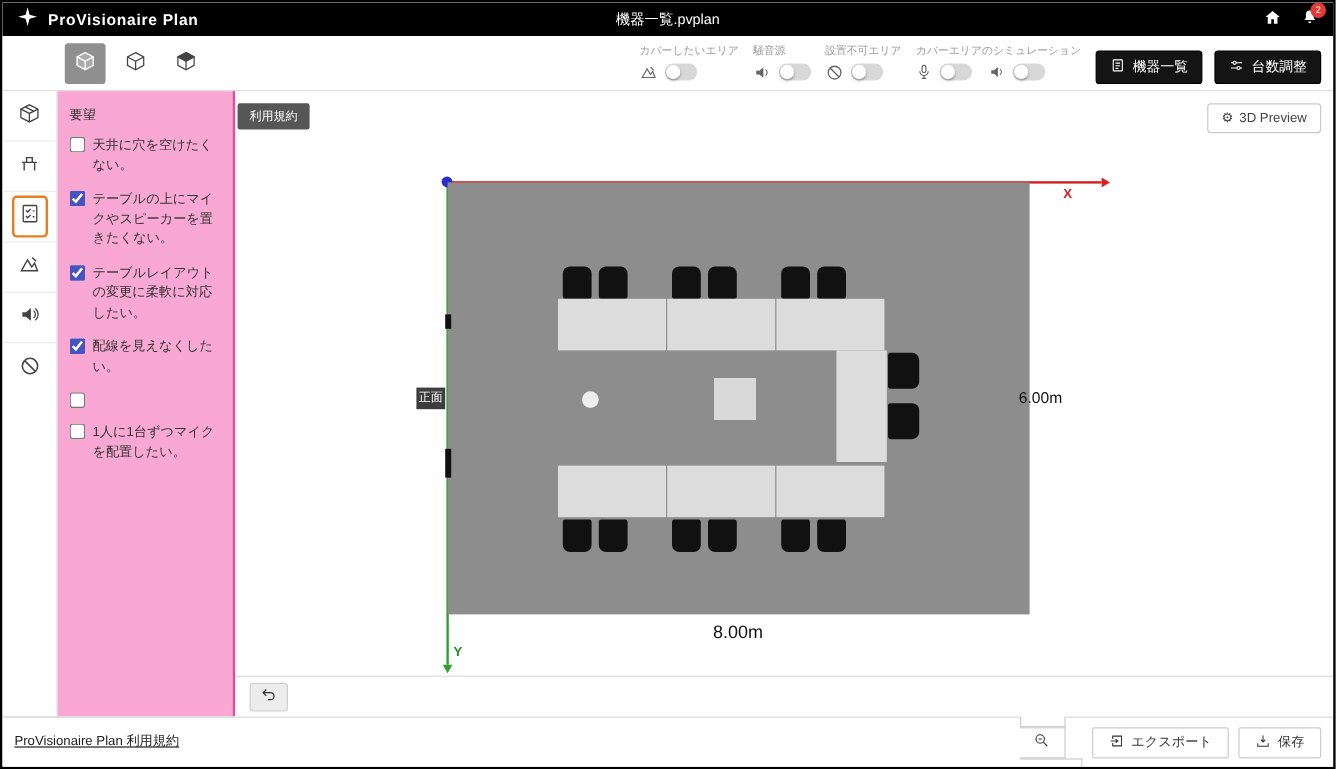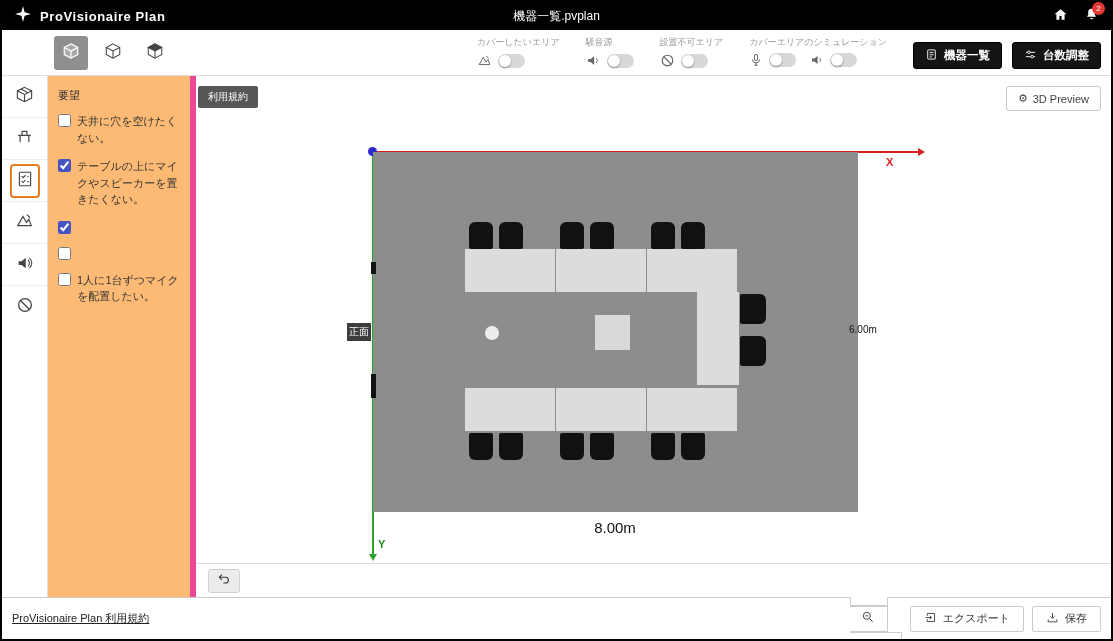--- a/index.html
+++ b/index.html
@@ -13,39 +13,39 @@
   .doc-title { position:absolute; left:50%; transform:translateX(-50%); color:#fff; font-size:12px; }
   .topbar-right { margin-left:auto; display:flex; align-items:center; gap:16px; }
   .icon-btn { background:none; border:none; cursor:pointer; position:relative; display:flex; align-items:center; padding:0; }
   .badge { position:absolute; top:-5px; right:-6px; background:#e53935; color:#fff; border-radius:50%; width:13px; height:13px; font-size:8px; display:flex; align-items:center; justify-content:center; }
 
   
   .toolbar { height:46px; border-bottom:1px solid #ddd; display:flex; align-items:center; padding-left:52px; padding-right:10px; flex:none; background:#fff; }
   .view-modes { display:flex; gap:8px; }
   .vm-btn { width:34px; height:34px; border:none; background:transparent; border-radius:3px; display:flex; align-items:center; justify-content:center; cursor:pointer; color:#444; }
   .vm-btn.active { background:#8f8f8f; color:#fff; }
-  .toolbar-right { margin-left:auto; display:flex; align-items:flex-start; gap:26px;justify-content:flex-end; }
+  .toolbar-right { margin-left:auto; display:flex; align-items:flex-start; gap:12px;justify-content:flex-end; }
   .tgl-group { display:flex; flex-direction:column; }
   .tgl-label { font-size:9px; color:#999; margin-bottom:4px; white-space:nowrap; }
   .tgl-row { display:flex; align-items:center; gap:6px; }
   .tgl-pair { display:flex; align-items:center; gap:14px; }
   .tgl-icon { color:#666; display:flex; }
   .switch { width:27px; height:14px; background:#d8d8d8; border-radius:7px; position:relative; cursor:pointer; display:inline-block; flex:none; }
   .knob { position:absolute; left:1px; top:1px; width:12px; height:12px; background:#fff; border-radius:50%; box-shadow:0 1px 2px rgba(0,0,0,.4); }
   .tb-actions { display:flex; gap:10px; align-items:center; margin-top:6px; }
-  .action-btn { background:#141414; color:#fff; border:1px solid #000; border-radius:3px; font-size:11.5px; padding:5px 11px; display:flex; align-items:center; gap:6px; cursor:pointer; font-family:inherit;font-weight:bold; }
+  .action-btn { background:#141414; color:#fff; border:1px solid #000; border-radius:3px; font-size:11.5px; padding:5px 11px; display:flex; align-items:center; gap:6px; cursor:pointer; font-family:inherit; }
 
   
   .main { flex:1; display:flex; min-height:0; }
   .strip { width:46px; border-right:1px solid #ddd; display:flex; flex-direction:column; flex:none; background:#fff; }
   .strip-cell { height:42px; display:flex; align-items:center; justify-content:center; border-bottom:1px solid #ececec; color:#444; cursor:pointer; }
   .strip-cell:last-child { border-bottom:none; }
   .sel-box { border:2px solid #e87e22; border-radius:4px; padding:4px; display:flex; align-items:center; justify-content:center; }
 
-  .panel { width:148px; border-right:6px solid #ec4899; padding:12px 10px; flex:none; background:#fdba74; overflow:hidden; }
+  .panel { width:148px; border-right:2px solid #ec4899; padding:12px 10px; flex:none; background:#f9a8d4; overflow:hidden; }
   .panel-title { font-size:11px; color:#333; margin-bottom:10px; }
   .req-item { display:flex; gap:6px; margin-bottom:12px; font-size:11px; color:#333; line-height:1.5; }
   .req-item input { width:13px; height:13px; accent-color:#4654c0; margin-top:1px; flex:none; }
 
   
   .canvas { flex:1; position:relative; background:#fff; overflow:hidden; }
   .room-tab { position:absolute; left:2px; top:10px; background:#565656; color:#fff; font-size:10px; padding:4px 10px; border-radius:2px; cursor:pointer; }
   .preview-btn { position:absolute; right:10px; top:10px; background:#fff; border:1px solid #c9c9c9; border-radius:3px; color:#444; font-size:11px; padding:5px 11px; display:flex; align-items:center; gap:5px; cursor:pointer; font-family:inherit; }
 
   .axis-x { position:absolute; left:177px; top:75px; width:545px; height:2px; background:#d61f1f; }
@@ -60,21 +60,21 @@
   .table { position:absolute; background:#dcdcdc; }
   .chair { position:absolute; background:#111; }
   .chair.up   { border-radius:6px 6px 2px 2px; }
   .chair.down { border-radius:2px 2px 6px 6px; }
   .chair.left { border-radius:2px 6px 6px 2px; }
   .mark { position:absolute; background:#111; }
   .obj-circle { position:absolute; left:112px; top:174px; width:14px; height:14px; border-radius:50%; background:#ededed; }
   .obj-square { position:absolute; left:222px; top:163px; width:35px; height:35px; background:#d9d9d9; }
 
   .front-badge { position:absolute; left:151px; top:247px; background:#3d3d3d; color:#fff; font-size:10px; padding:3px 2px; line-height:1.2; }
-  .dim-right { position:absolute; left:653px; top:248px; font-size:10px; color:#111; }
+  .dim-right { position:absolute; left:653px; top:248px; font-size:13px; color:#111; }
   .dim-bottom { position:absolute; left:419px; top:443px; transform:translateX(-50%); font-size:15px; color:#111; }
 
   .undo-bar { position:absolute; left:0; right:0; bottom:0; height:34px; border-top:1px solid #ddd; background:#fff; display:flex; align-items:center; padding-left:12px; }
   .undo-btn { width:32px; height:24px; background:#ececec; border:1px solid #cfcfcf; border-radius:3px; display:flex; align-items:center; justify-content:center; cursor:pointer; color:#333; }
 
   
   .statusbar { height:42px; border-top:1px solid #ccc; display:flex; align-items:center; padding:0 10px; flex:none; background:#fff; }
   .legal { font-size:11px; color:#222; line-height:1.5; }
   .terms { text-decoration:underline; cursor:pointer; }
   .status-right { margin-left:auto; display:flex; align-items:center; gap:8px; }
@@ -307,20 +307,25 @@
       <label class="req-item">
         <input type="checkbox" style="">
         <span class="req-text">天井に穴を空けたくない。</span>
       </label>
       <label class="req-item">
         <input type="checkbox" checked="" style="">
         <span class="req-text">テーブルの上にマイクやスピーカーを置きたくない。</span>
       </label>
       <label class="req-item">
         <input type="checkbox" checked="" style="">
+        <span class="req-text">テーブルレイアウトの変更に柔軟に対応したい。</span>
+      </label>
+      <label class="req-item">
+        <input type="checkbox" checked="" style="">
+        <span class="req-text">配線を見えなくしたい。</span>
       </label>
       <label class="req-item">
         <input type="checkbox" style="">
       </label>
       <label class="req-item">
         <input type="checkbox" style="">
         <span class="req-text">1人に1台ずつマイクを配置したい。</span>
       </label>
     </aside>
 

